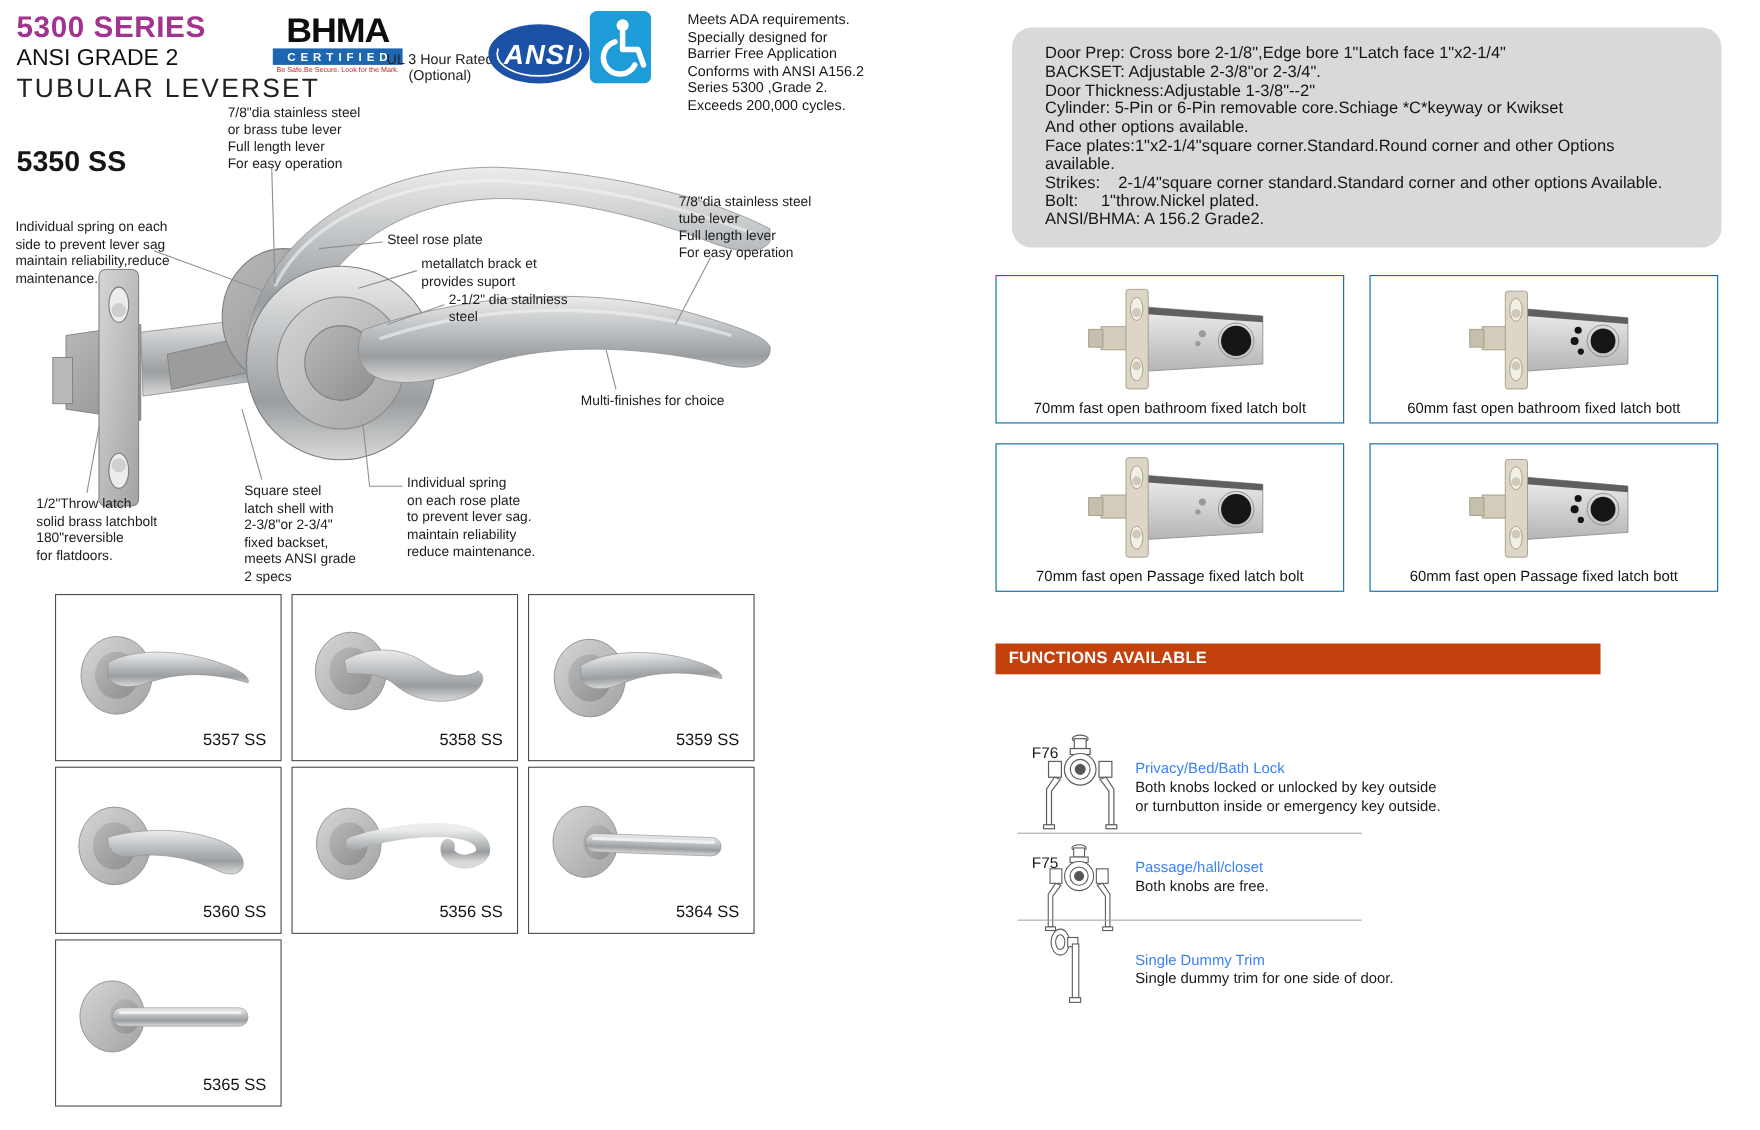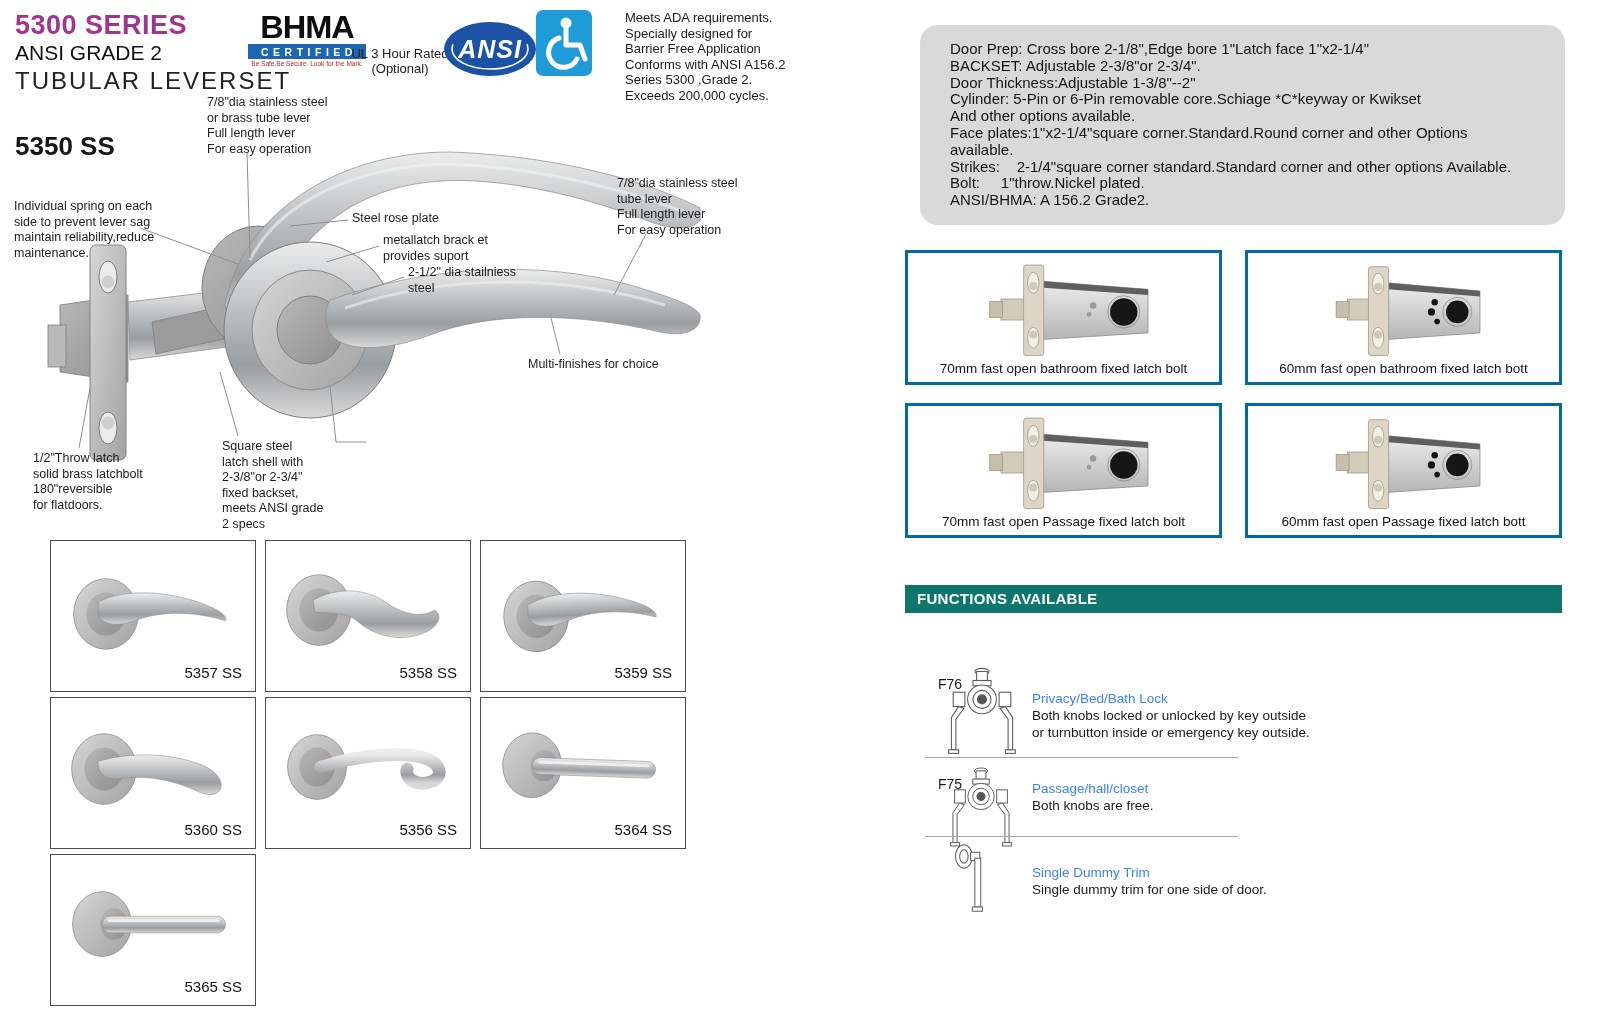--- a/index.html
+++ b/index.html
@@ -44,25 +44,25 @@
   .cell{position:relative;border:1.5px solid #4c4c4c;background:#fff;}
   .cell svg{display:block;margin:12px auto 0;}
   .model{position:absolute;right:13px;bottom:10px;font-size:15px;color:#141414;}
 
   
   .spec-box{left:920px;top:25px;width:645px;height:200px;background:#D9D9D9;border-radius:18px;
             padding:16px 14px 0 30px;box-sizing:border-box;}
   .spec-line{font-size:15px;line-height:16.8px;color:#151515;white-space:pre-wrap;}
 
   .latch-grid{left:905px;top:250px;display:grid;grid-template-columns:repeat(2,317px);grid-auto-rows:135px;column-gap:23px;row-gap:18px;}
-  .latch-box{position:relative;border:3px solid #0369a1;background:#fff;}
+  .latch-box{position:relative;border:1px solid #0369a1;background:#fff;}
   .latch-box svg{display:block;margin:4px auto 0;}
   .latch-caption{position:absolute;left:0;right:0;bottom:6px;text-align:center;font-size:13.5px;color:#141414;}
 
-  .fn-bar{left:905px;top:585px;width:657px;height:28px;background:#0f766e;color:#fff;
+  .fn-bar{left:905px;top:585px;width:550px;height:28px;background:#c2410c;color:#fff;
           font-size:15px;font-weight:bold;line-height:28px;padding-left:12px;box-sizing:border-box;letter-spacing:.3px;}
   .fn-code{font-size:14px;color:#1a1a1a;}
   .fn-text{font-size:13.5px;line-height:17px;color:#1a1a1a;white-space:pre-line;}
   .fn-title{font-size:13.5px;line-height:17px;color:#3b82f6;}
   .divider{height:1px;background:#a8a8a8;width:313px;left:925px;}
   .d1{top:757px;} .d2{top:836px;}
   .c76{left:938px;top:676px;} .i76{left:946px;top:666px;}
   .t76{left:1032px;top:690px;}
   .c75{left:938px;top:776px;} .i75{left:948px;top:766px;}
   .t75{left:1032px;top:780px;}
@@ -283,20 +283,25 @@
   <div class="abs ann a-throw">1/2"Throw latch
 solid brass latchbolt
 180"reversible
 for flatdoors.</div>
   <div class="abs ann a-shell">Square steel
 latch shell with
 2-3/8"or 2-3/4"
 fixed backset,
 meets ANSI grade
 2 specs</div>
+  <div class="abs ann a-spring2">Individual spring
+on each rose plate
+to prevent lever sag.
+maintain reliability
+reduce maintenance.</div>
 
   <div class="abs grid">
     <div class="cell">
       <svg width="196" height="118" viewBox="0 0 200 120">
           <use href="#lv-taper"></use>
         </svg>
       <div class="model">5357 SS</div>
     </div>
     <div class="cell">
       <svg width="196" height="118" viewBox="0 0 200 120">

